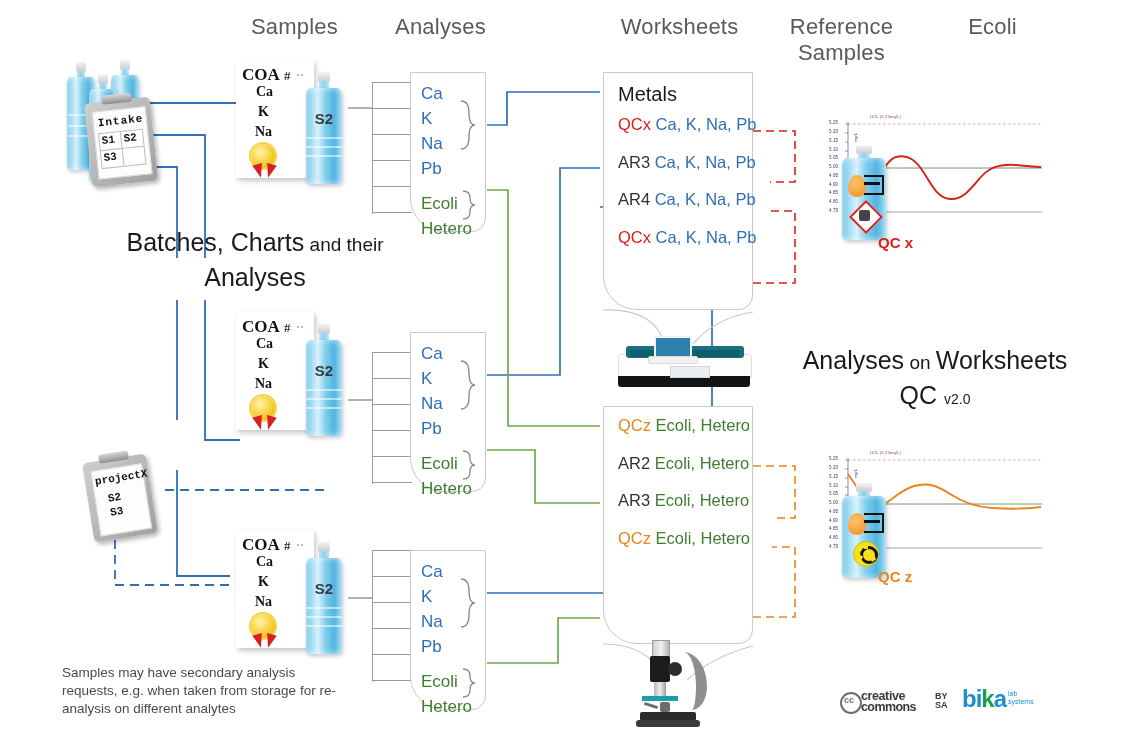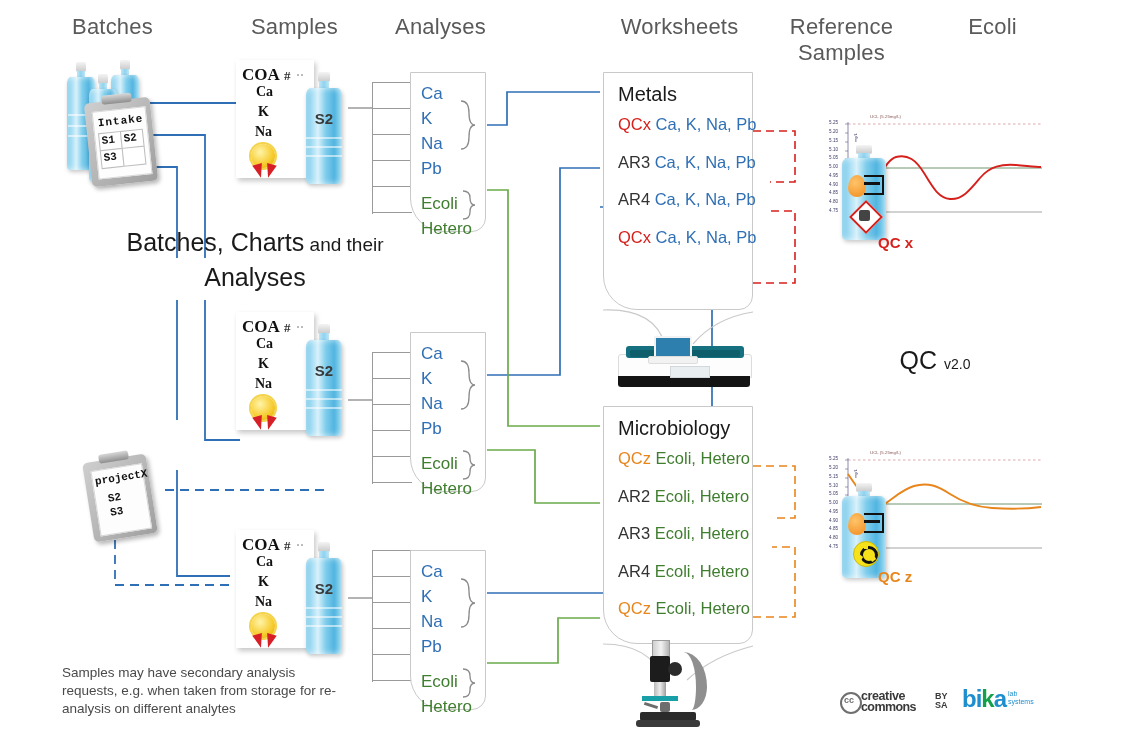--- a/index.html
+++ b/index.html
@@ -97,21 +97,20 @@
   .cc-ring{position:absolute;border:2px solid #6f6f6f;border-radius:50%;}
   .bika-b{color:#1f8ecd;font-weight:bold;}
   .bika-k{color:#14a04a;font-weight:bold;}
   .bika-sub{color:#1f8ecd;font-size:7px;line-height:7px;}
 </style>
 </head>
 <body>
 
 <div class="stage">
 
-  <div class="abs colhead" style="left:40px;top:14px;width:145px;">Batches</div>
   <div class="abs colhead" style="left:222px;top:14px;width:145px;">Samples</div>
   <div class="abs colhead" style="left:368px;top:14px;width:145px;">Analyses</div>
   <div class="abs colhead" style="left:607px;top:14px;width:145px;">Worksheets</div>
   <div class="abs colhead" style="left:769px;top:14px;width:145px;">
     <div>Reference</div>
     <div>Samples</div>
   </div>
   <div class="abs colhead" style="left:920px;top:14px;width:145px;">
     <div>Ecoli</div>
   </div>
@@ -380,35 +379,30 @@
     <div class="abs" style="left:0;top:18px;width:132px;height:22px;background:#fdfdfd;border:1px solid #dcdcdc;border-radius:3px 3px 0 0;"></div>
     <div class="abs" style="left:8px;top:10px;width:118px;height:12px;background:#15707f;border-radius:3px;"></div>
     <div class="abs" style="left:12px;top:14px;width:110px;height:7px;background:#0e5e6b;border-radius:2px;"></div>
     <div class="abs" style="left:36px;top:0px;width:34px;height:22px;background:#2d7fae;border:2px solid #f2f2f2;border-radius:2px;"></div>
     <div class="abs" style="left:30px;top:20px;width:48px;height:6px;background:#f2f2f2;border:1px solid #ddd;border-radius:2px;"></div>
     <div class="abs" style="left:0;top:40px;width:132px;height:11px;background:#141414;border-radius:0 0 3px 3px;"></div>
     <div class="abs" style="left:52px;top:30px;width:38px;height:10px;background:#e9eef0;border:1px solid #d2d8da;"></div>
   </div>
 
   <div class="card rb" style="left:603px;top:406px;width:150px;height:238px;">
-    <div class="ws-title">Microbiology</div>
     <div class="ws-row">
       <span class="ws-code-qcz">QCz</span>
       <span class="ws-an-micro">Ecoli, Hetero</span>
     </div>
     <div class="ws-row">
       <span class="ws-code-ar">AR2</span>
       <span class="ws-an-micro">Ecoli, Hetero</span>
     </div>
     <div class="ws-row">
       <span class="ws-code-ar">AR3</span>
-      <span class="ws-an-micro">Ecoli, Hetero</span>
-    </div>
-    <div class="ws-row">
-      <span class="ws-code-ar">AR4</span>
       <span class="ws-an-micro">Ecoli, Hetero</span>
     </div>
     <div class="ws-row">
       <span class="ws-code-qcz">QCz</span>
       <span class="ws-an-micro">Ecoli, Hetero</span>
     </div>
   </div>
   <svg class="abs" style="left:595px;top:634px;width:175px;height:60px;pointer-events:none;">
     <path d="M8 10 Q55 10 68 45" stroke="#c9c9c9" stroke-width="1.2" fill="none"></path>
     <path d="M158 12 Q118 22 92 46" stroke="#c9c9c9" stroke-width="1.2" fill="none"></path>
@@ -554,20 +548,23 @@
       <span class="big">Batches, Charts</span><span class="lighter"> and their</span>
     </div>
     <div class="big">Analyses</div>
   </div>
 
 
   <div class="abs caption-note" style="left:62px;top:664px;width:275px;">Samples may have secondary analysis requests, e.g. when taken from storage for re-analysis on different analytes</div>
 
   <div class="abs caption-main" style="left:770px;top:344px;width:330px;">
     <div>
+      <span class="big">Analyses</span><span class="lighter"> on </span><span class="big">Worksheets</span>
+    </div>
+    <div>
       <span class="big">QC</span>
       <span style="font-size:14px;">v2.0</span>
     </div>
   </div>
 
   <div class="cc" style="left:840px;top:688px;width:110px;height:30px;">
     <div class="cc-ring" style="left:0;top:4px;width:18px;height:18px;"></div>
     <div class="abs" style="left:4px;top:7px;font-size:9px;color:#6f6f6f;font-weight:bold;">cc</div>
     <div class="abs" style="left:21px;top:2px;font-size:12.5px;font-weight:bold;color:#3a3a3a;line-height:13px;letter-spacing:-0.4px;">creative</div>
     <div class="abs" style="left:21px;top:13px;font-size:12.5px;font-weight:bold;color:#3a3a3a;line-height:13px;letter-spacing:-0.6px;">commons</div>

